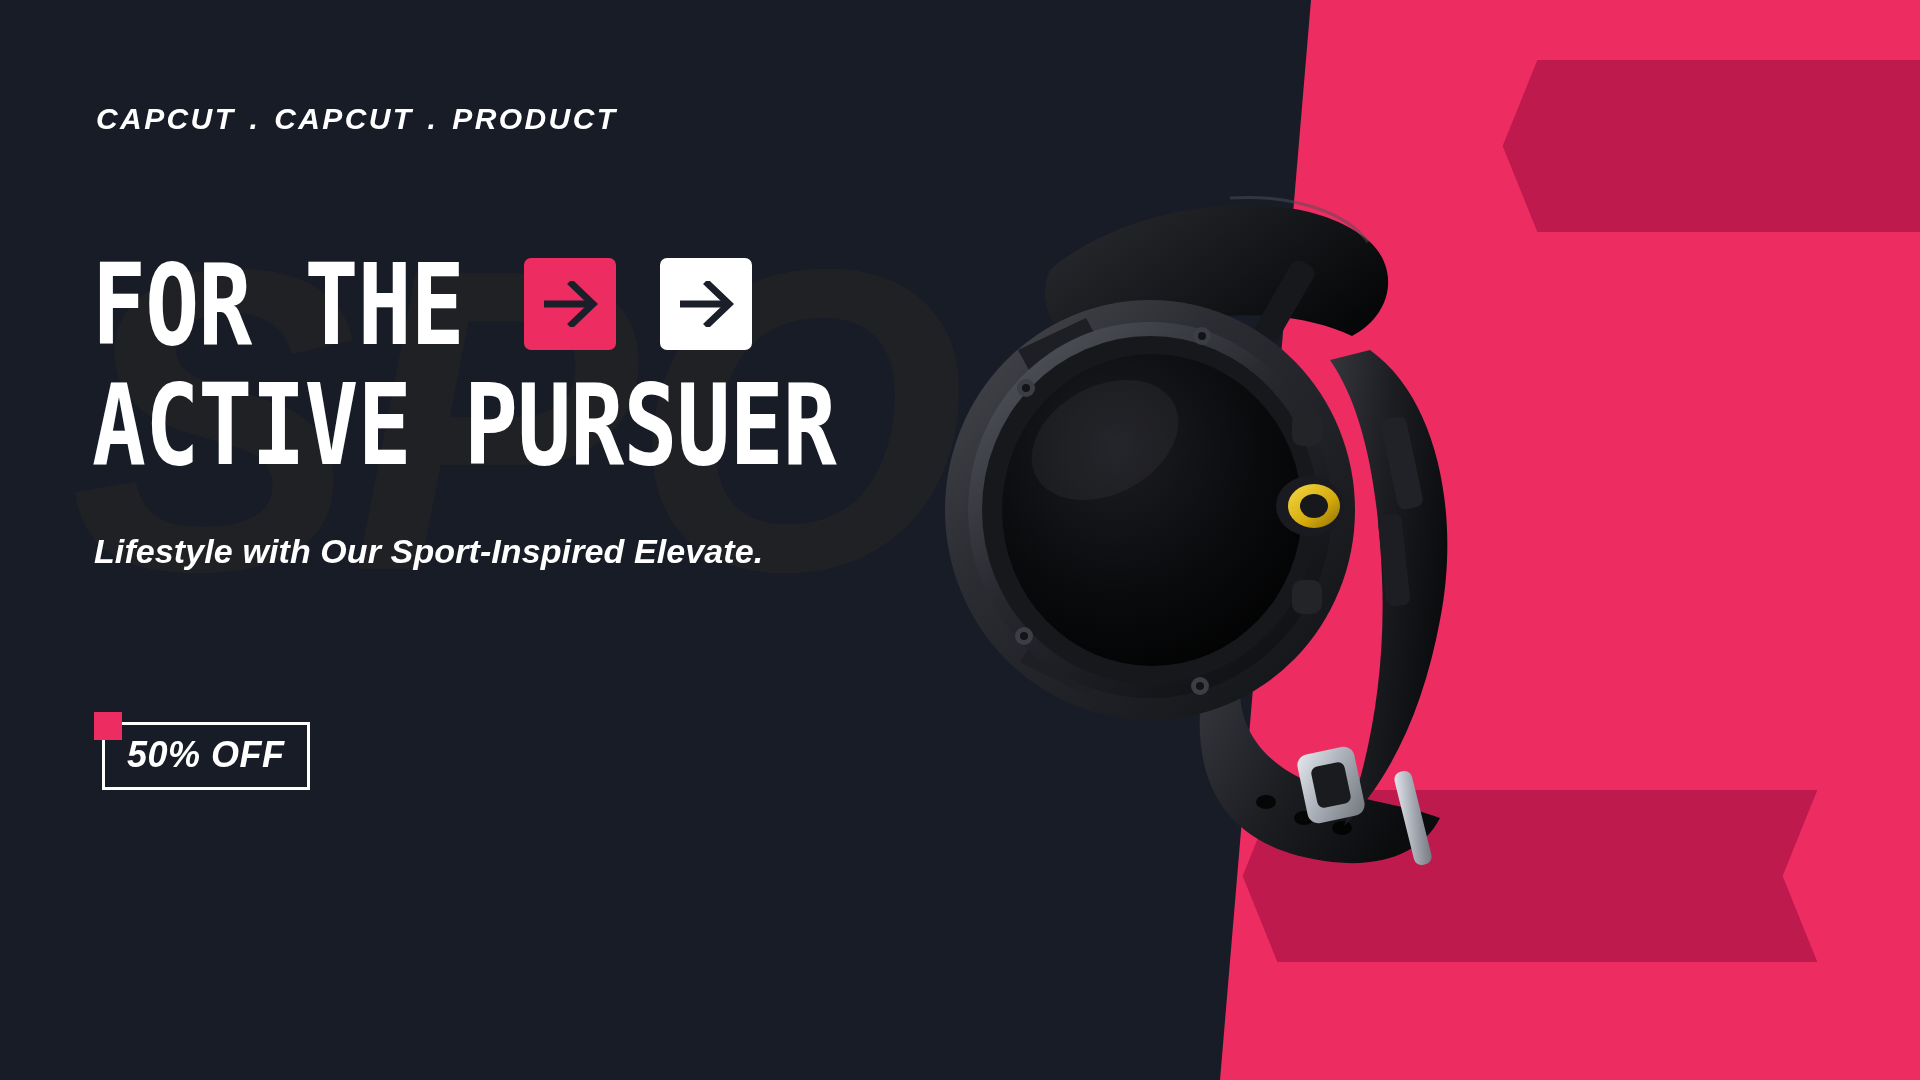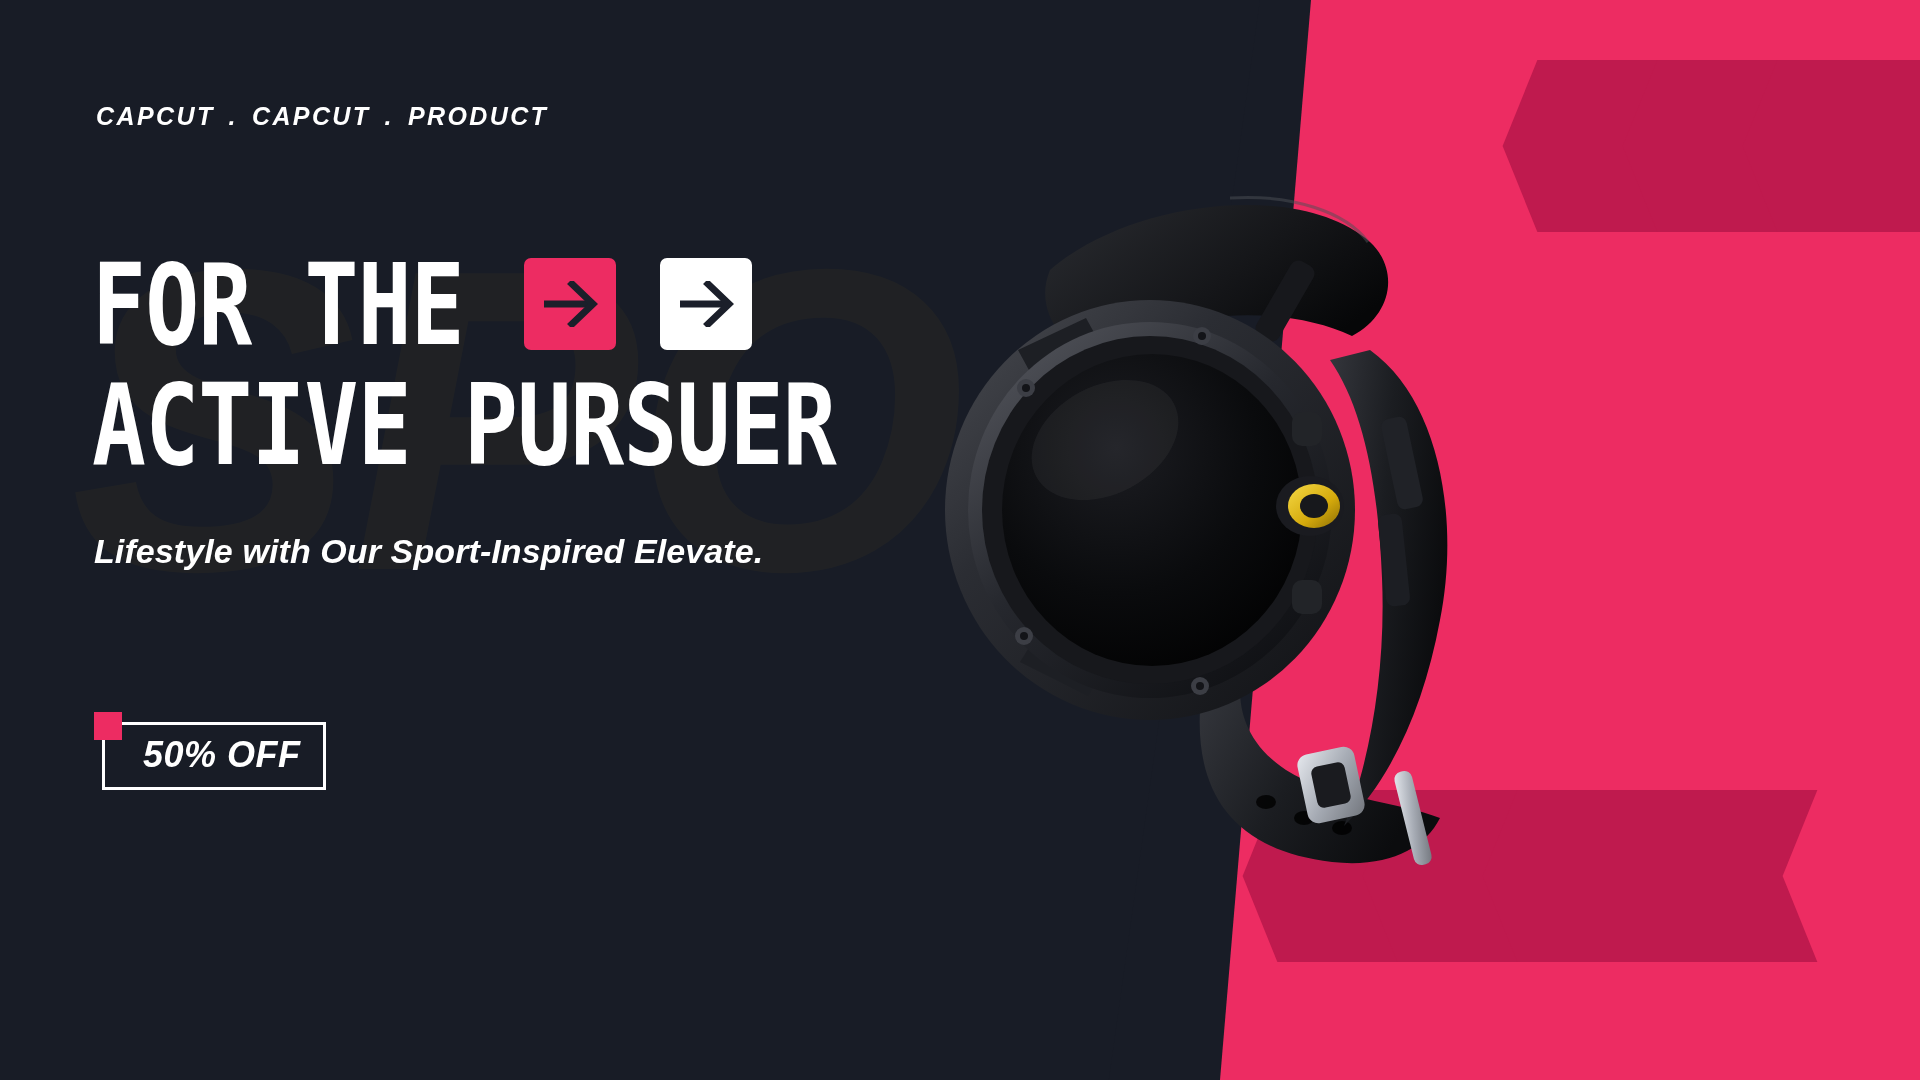--- a/index.html
+++ b/index.html
@@ -41,21 +41,21 @@
     color:#eab308; opacity:.035;
     white-space:nowrap; user-select:none;
     font-family:"Liberation Sans", sans-serif;
   }
 
   
   .nav {
     position:absolute; left:96px; top:102px;
     display:flex; align-items:center; gap:0;
     font-style:italic; font-weight:700;
-    font-size:25px; letter-spacing:2.4px;
+    font-size:30px; letter-spacing:2.4px;
     color:#ffffff;
   }
   .nav-item { cursor:pointer; }
   .nav-dot { padding:0 14px; }
 
   
   .headline { position:absolute; left:92px; top:252px; }
   .hl-row { display:flex; align-items:center; }
   .hl-text {
     font-family:"DejaVu Sans Mono", monospace;
@@ -100,21 +100,21 @@
     display:flex; align-items:flex-start; gap:18px;
   }
   .badge-wrap { position:relative; }
   .badge-sq {
     position:absolute; left:0; top:0;
     width:28px; height:28px; background:#ed2c62; z-index:2;
   }
   .badge-box {
     position:relative; margin-left:8px; margin-top:10px;
     border:3px solid #ffffff;
-    padding:9px 22px 11px 38px;
+    padding:9px 22px 11px 22px;
     display:flex; align-items:center; justify-content:center;
   }
   .badge-text {
     font-style:italic; font-weight:700;
     font-size:36px; letter-spacing:0.5px;
     color:#ffffff; white-space:nowrap;
   }
   .badge-off .badge-box { min-width:186px; }
   .badge-url .badge-box { min-width:392px; }
 

